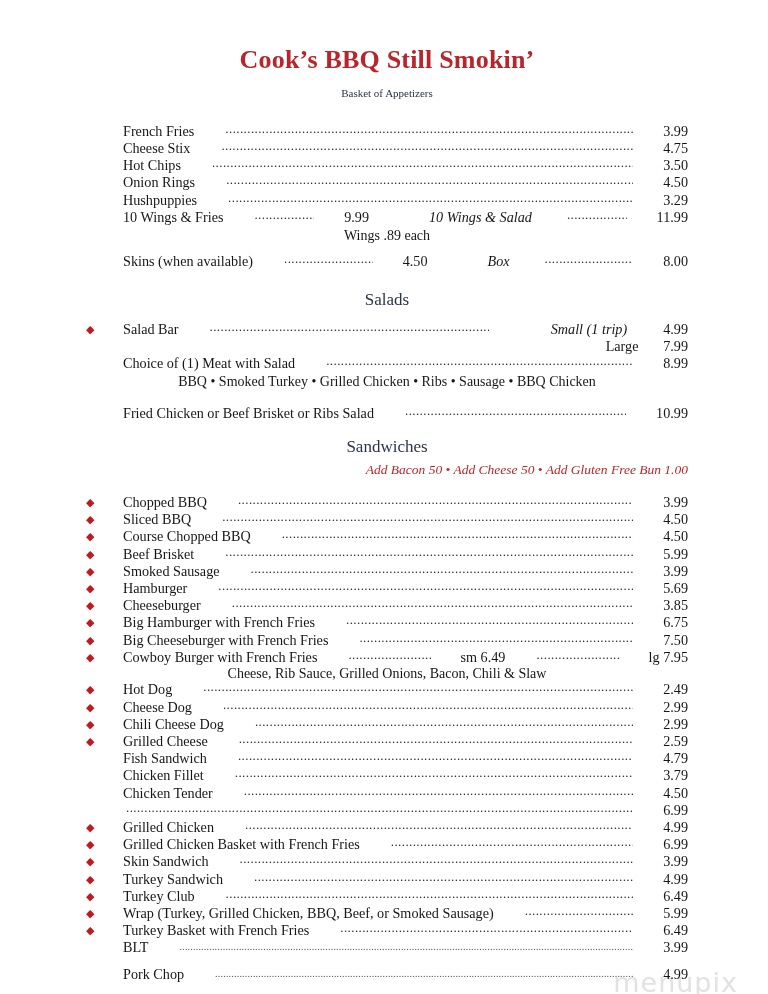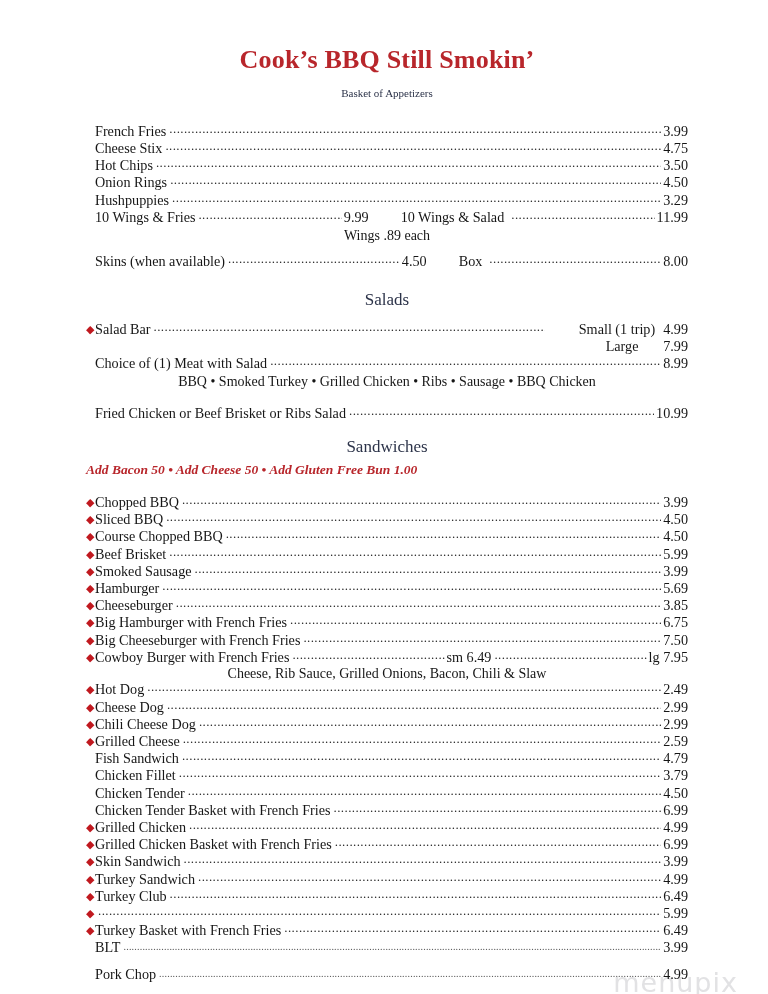--- a/index.html
+++ b/index.html
@@ -62,42 +62,43 @@
     margin: 9px 0 0 0;
     line-height: 1.1;
   }
   .section-title {
     text-align: center;
     color: #2c3349;
     font-size: 17px;
     line-height: 1.1;
   }
   .section-note {
-    text-align: left;
+    text-align: right;
     color: #b8262b;
     font-style: italic;
-    font-weight: bold;
+    font-weight: normal;
     font-size: 13.5px;
     line-height: 1.1;
   }
   .center-note {
     text-align: center;
     font-size: 14px;
     line-height: 1.1;
     color: #161616;
   }
 
   
   .row {
     display: flex;
     align-items: baseline;
     font-size: 14.2px;
     line-height: 16.2px;
     white-space: nowrap;
     position: relative;
+    gap: 28px;
   }
   .bullet {
     color: #c0191f;
     font-size: 11px;
     width: 9px;
     flex: 0 0 9px;
     line-height: 16.2px;
     transform: translateY(-1px);
   }
   .bullet.empty { color: transparent; }
@@ -121,20 +122,21 @@
     color: #555;
     transform: translateY(-2px);
   }
   .price {
     flex: 0 0 auto;
     text-align: right;
   }
   .midlabel {
     flex: 0 0 auto;
     padding: 0 4px 0 32px;
+    font-style: italic;
   }
   .midprice {
     flex: 0 0 auto;
     padding-left: 4px;
   }
 
   .sub-right {
     text-align: right;
     font-size: 14.2px;
     line-height: 16.2px;
@@ -377,21 +379,20 @@
         <span class="price">3.79</span>
       </div>
       <div class="row">
         <span class="indent"></span>
         <span class="name">Chicken Tender</span>
         <span class="leader"></span>
         <span class="price">4.50</span>
       </div>
       <div class="row">
         <span class="indent"></span>
-        <span class="name">Chicken Tender Basket with French Fries</span>
         <span class="leader"></span>
         <span class="price">6.99</span>
       </div>
       <div class="row">
         <span class="bullet">◆</span>
         <span class="name">Grilled Chicken</span>
         <span class="leader"></span>
         <span class="price">4.99</span>
       </div>
       <div class="row">
@@ -413,20 +414,21 @@
         <span class="price">4.99</span>
       </div>
       <div class="row">
         <span class="bullet">◆</span>
         <span class="name">Turkey Club</span>
         <span class="leader"></span>
         <span class="price">6.49</span>
       </div>
       <div class="row">
         <span class="bullet">◆</span>
+        <span class="name">Wrap (Turkey, Grilled Chicken, BBQ, Beef, or Smoked Sausage)</span>
         <span class="leader"></span>
         <span class="price">5.99</span>
       </div>
       <div class="row">
         <span class="bullet">◆</span>
         <span class="name">Turkey Basket with French Fries</span>
         <span class="leader"></span>
         <span class="price">6.49</span>
       </div>
 

